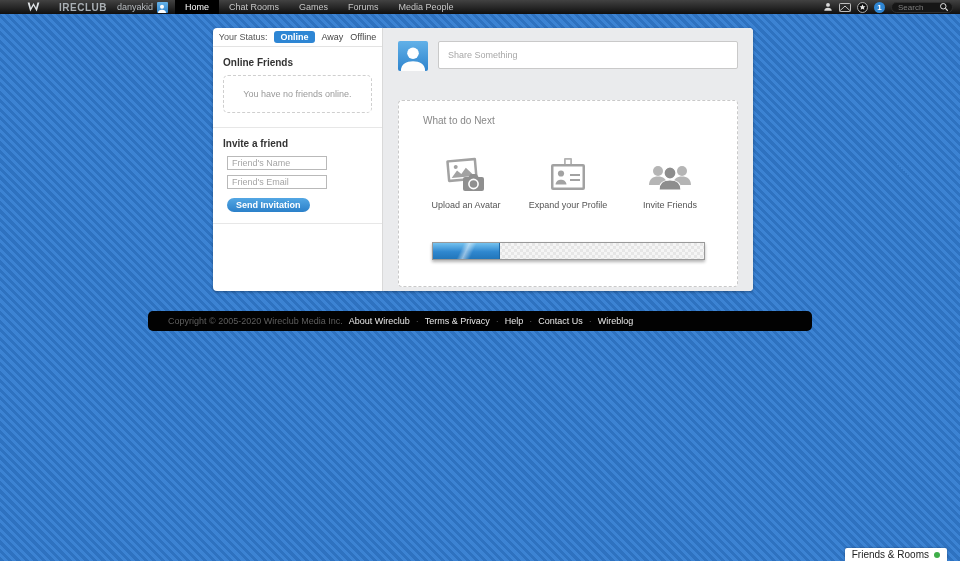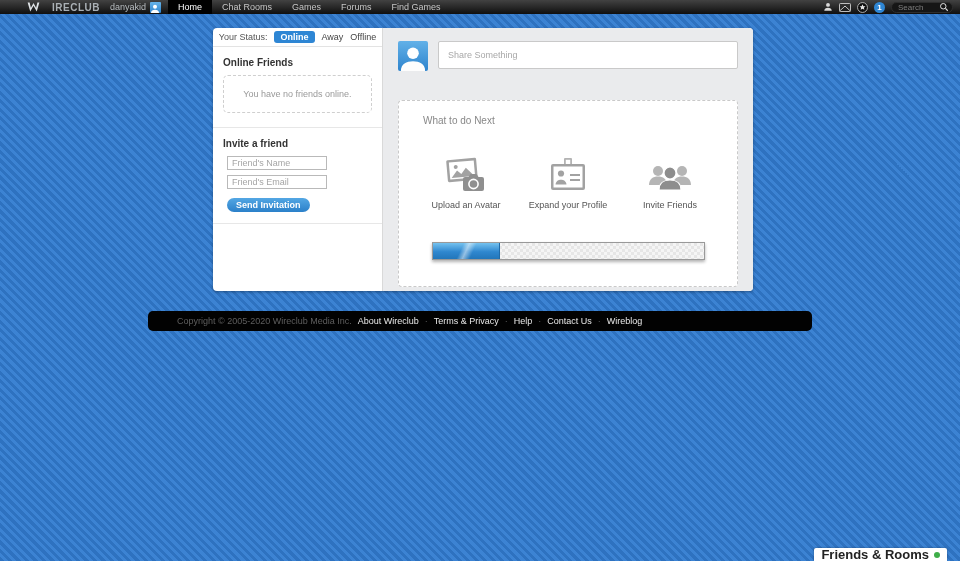--- a/index.html
+++ b/index.html
@@ -11,21 +11,21 @@
     background: repeating-linear-gradient(45deg, #2e72c0 0 3px, #3c83d3 3px 6px);
   }
 
   
   .topbar {
     position: absolute; top: 0; left: 0; right: 0; height: 14px;
     background: linear-gradient(#424242, #0f0f0f);
     display: flex; align-items: center;
     font-size: 9px; color: #c8c8c8;
   }
-  .logo { display: flex; align-items: flex-end; margin-left: 27px; gap: 12px; }
+  .logo { display: flex; align-items: flex-end; margin-left: 27px; gap: 19px; }
   .logo-text { color: #aab0b5; font-weight: bold; font-size: 10px; letter-spacing: .5px; }
   .username { margin-left: 10px; color: #b9bec2; }
   .mini-avatar {
     width: 11px; height: 11px; margin-left: 4px; border-radius: 1px;
     background: linear-gradient(#66b3e9, #2e84cd);
     display: flex; align-items: flex-end; justify-content: center; overflow: hidden;
   }
   .nav { display: flex; height: 100%; margin-left: 7px; }
   .nav-item { padding: 0 10px; line-height: 14px; color: #c6c6c6; cursor: pointer; }
   .nav-item.active { background: #000; color: #fff; }
@@ -122,33 +122,33 @@
     background-image:
       linear-gradient(115deg, rgba(255,255,255,0) 42%, rgba(255,255,255,.5) 50%, rgba(255,255,255,0) 60%),
       linear-gradient(#74c2ef, #2f87cf 55%, #2276ba);
     border-right: 1px solid #1f6aa8;
   }
 
   
   .footer {
     position: absolute; left: 148px; top: 311px; width: 664px; height: 20px;
     background: #020202; border-radius: 5px;
-    display: flex; align-items: center; gap: 6px; padding-left: 29px;
+    display: flex; align-items: center; gap: 6px; padding-left: 20px;
     font-size: 9px;
   }
   .copyright { color: #5f5f5f; }
   .footer-link { color: #e8e8e8; cursor: pointer; }
   .sep { color: #5f5f5f; }
 
   
   .chat-widget {
     position: absolute; right: 13px; bottom: 0; height: 13px;
     background: #fff; border-radius: 2px 2px 0 0;
     display: flex; align-items: center; gap: 5px; padding: 0 7px;
-    font-size: 13px; font-weight: bold; color: #222;
+    font-size: 10px; font-weight: normal; color: #222;
     box-shadow: 0 0 2px rgba(0,0,0,.4); cursor: pointer;
   }
   .green-dot { width: 6px; height: 6px; border-radius: 50%; background: #3fae49; }
 
   svg { display: block; }
 </style>
 </head>
 <body>
 
 <div class="topbar">
@@ -165,21 +165,21 @@
     <svg width="10" height="10" viewBox="0 0 30 30">
         <circle cx="15" cy="11" r="6" fill="#fff"></circle>
         <path d="M3 30c0-7 5.5-10 12-10s12 3 12 10z" fill="#fdfdfd"></path>
       </svg>
   </span>
   <div class="nav">
     <div class="nav-item active">Home</div>
     <div class="nav-item">Chat Rooms</div>
     <div class="nav-item">Games</div>
     <div class="nav-item">Forums</div>
-    <div class="nav-item">Find Games</div>
+    <div class="nav-item">Media People</div>
   </div>
   <div class="top-right">
     <span>
       <svg width="10" height="10" viewBox="0 0 16 16">
           <circle cx="8" cy="4.6" r="3.1" fill="#d9d9d9"></circle>
           <path d="M2 14c0-3.6 2.7-5 6-5s6 1.4 6 5z" fill="#d9d9d9"></path>
         </svg>
     </span>
     <span>
       <svg width="12" height="9" viewBox="0 0 16 12">

